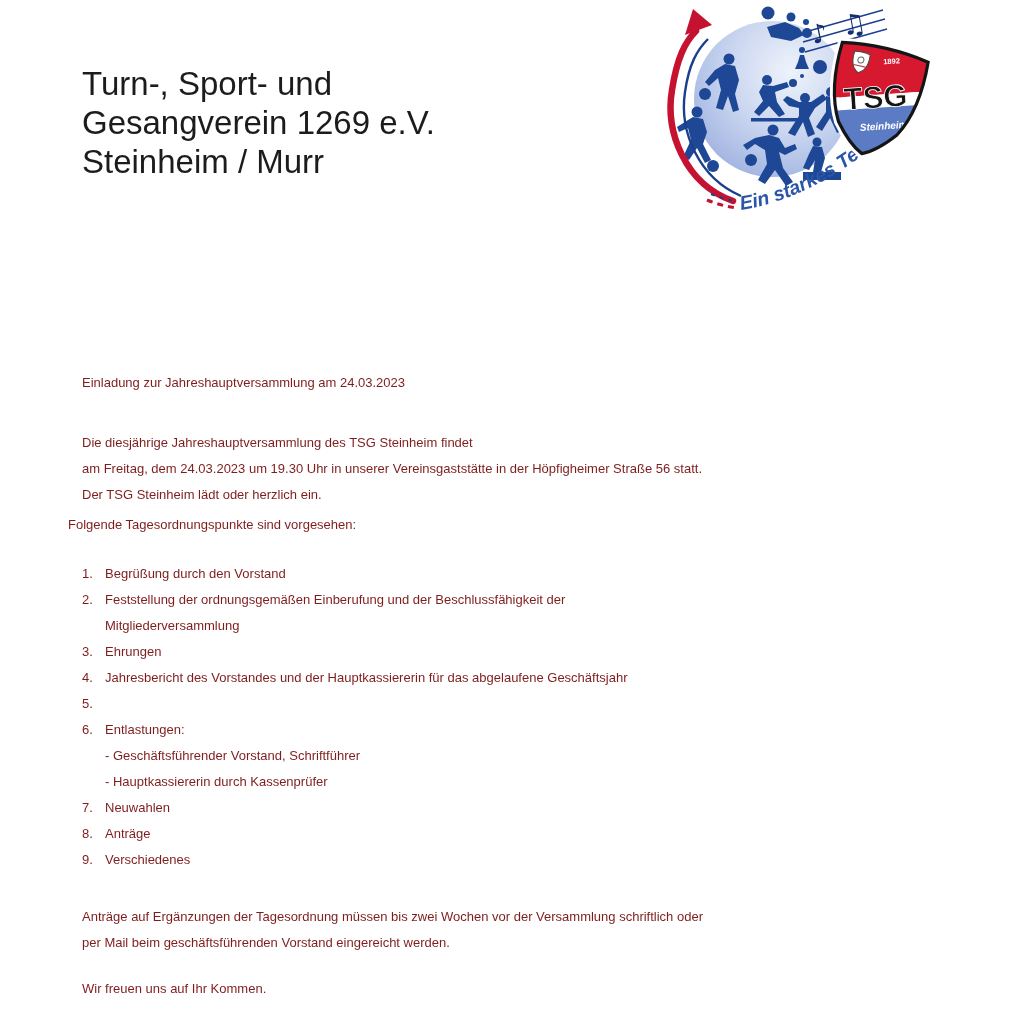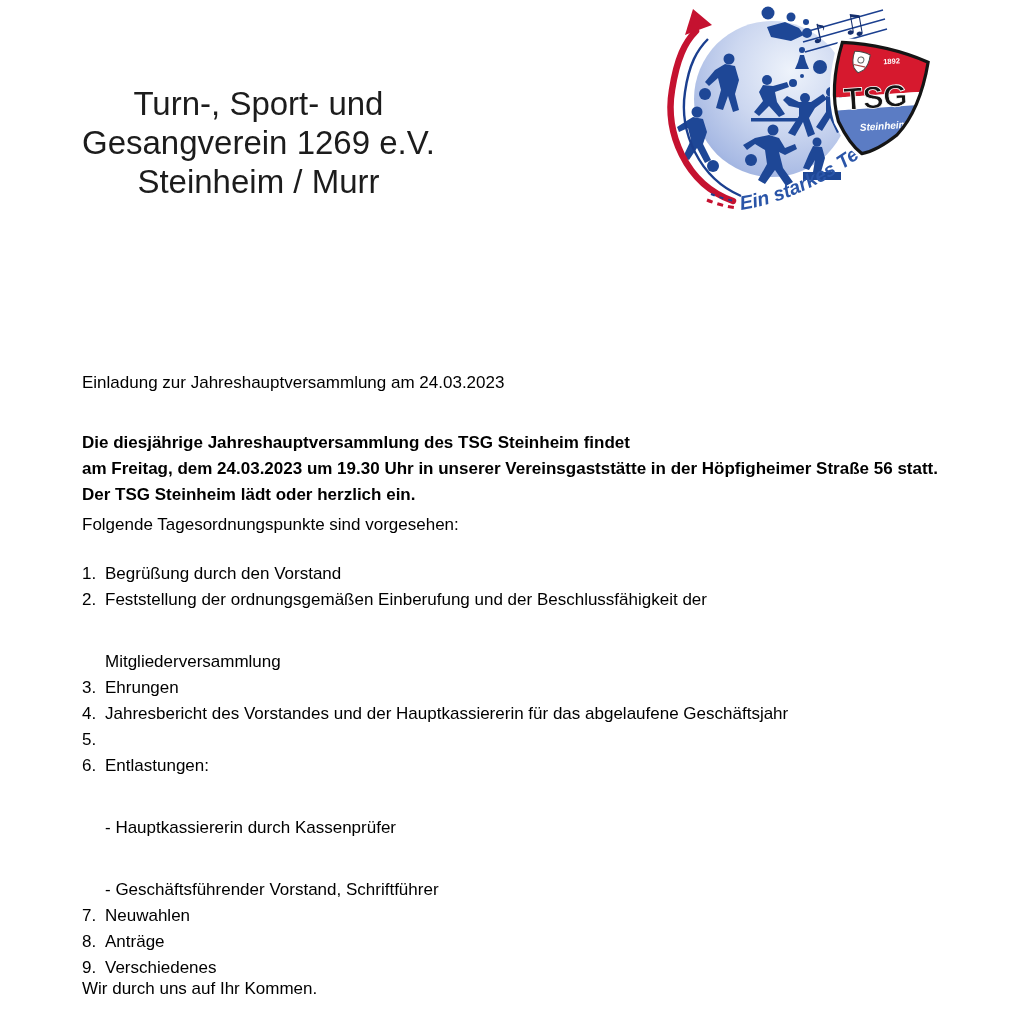--- a/index.html
+++ b/index.html
@@ -7,36 +7,36 @@
     width:1020px;height:1020px;
     background:#ffffff;
     font-family:"Liberation Sans", sans-serif;
     color:#1b1b1b;
     position:relative;
     overflow:hidden;
   }
   .page{position:absolute;inset:0;background:#ffffff;}
 
   .org-title{
-    position:absolute;left:82px;top:84px;
+    position:absolute;left:82px;top:64px;
     font-size:33px;line-height:39px;
-    color:#1c1c1c;white-space:nowrap;text-align:center;
+    color:#1c1c1c;white-space:nowrap;
   }
 
   .logo-wrap{position:absolute;left:655px;top:2px;width:285px;height:215px;}
 
-  .body-line{font-size:17px;line-height:26px;white-space:nowrap;color:#000000;}
+  .body-line{font-size:13px;line-height:26px;white-space:nowrap;color:#7f1d1d;}
 
   .subject{position:absolute;left:82px;top:370px;}
-  .intro{position:absolute;left:82px;top:430px;font-weight:bold;}
-  .agenda-intro{position:absolute;left:82px;top:512px;}
+  .intro{position:absolute;left:82px;top:430px;}
+  .agenda-intro{position:absolute;left:68px;top:512px;}
   .agenda{position:absolute;left:82px;top:561px;}
   .agenda .row{display:flex;}
   .agenda .num{width:23px;flex:0 0 23px;}
-  .agenda .row.indent{padding-left:23px;margin-top:36px;}
+  .agenda .row.indent{padding-left:23px;}
   .note{position:absolute;left:82px;top:904px;}
   .closing{position:absolute;left:82px;top:976px;}
 </style>
 </head>
 <body>
 
 <div class="page">
 
   <div class="org-title">
     <div>Turn-, Sport- und</div>
@@ -195,35 +195,39 @@
         <span>Jahresbericht des Vorstandes und der Hauptkassiererin für das abgelaufene Geschäftsjahr</span>
       </div>
     <div class="row body-line">
         <span class="num">5.</span>
       </div>
     <div class="row body-line">
         <span class="num">6.</span>
         <span>Entlastungen:</span>
       </div>
     <div class="row indent body-line">
+        <span>- Geschäftsführender Vorstand, Schriftführer</span>
+      </div>
+    <div class="row indent body-line">
         <span>- Hauptkassiererin durch Kassenprüfer</span>
-      </div>
-    <div class="row indent body-line">
-        <span>- Geschäftsführender Vorstand, Schriftführer</span>
       </div>
     <div class="row body-line">
         <span class="num">7.</span>
         <span>Neuwahlen</span>
       </div>
     <div class="row body-line">
         <span class="num">8.</span>
         <span>Anträge</span>
       </div>
     <div class="row body-line">
         <span class="num">9.</span>
         <span>Verschiedenes</span>
       </div>
   </div>
 
-
-  <div class="closing body-line">Wir durch uns auf Ihr Kommen.</div>
+  <div class="note">
+    <div class="body-line">Anträge auf Ergänzungen der Tagesordnung müssen bis zwei Wochen vor der Versammlung schriftlich oder</div>
+    <div class="body-line">per Mail beim geschäftsführenden Vorstand eingereicht werden.</div>
+  </div>
+
+  <div class="closing body-line">Wir freuen uns auf Ihr Kommen.</div>
 
 </div>
 
 </body></html>

